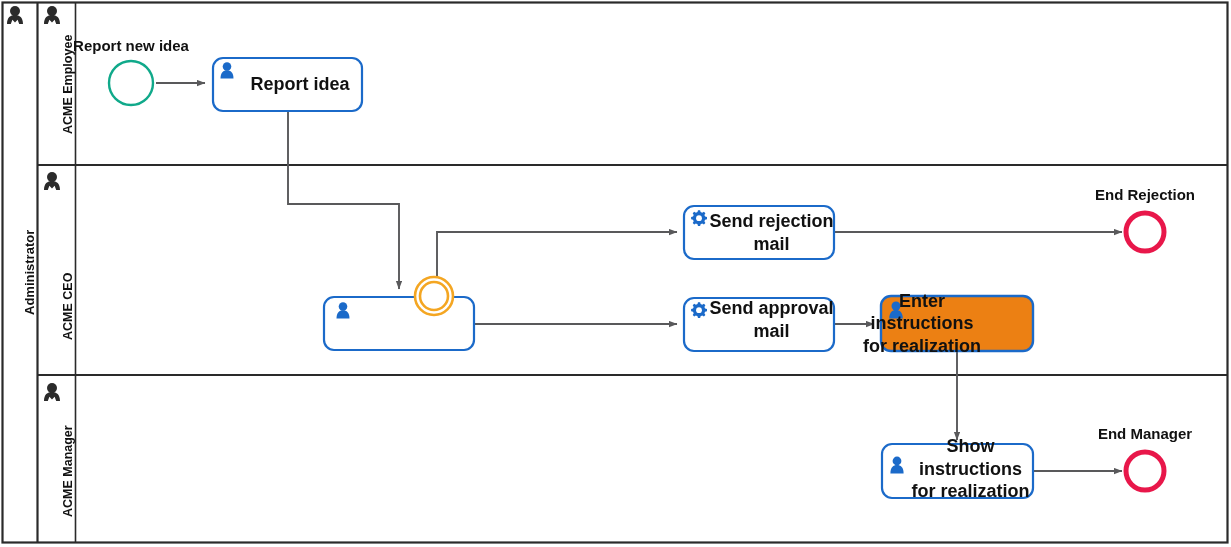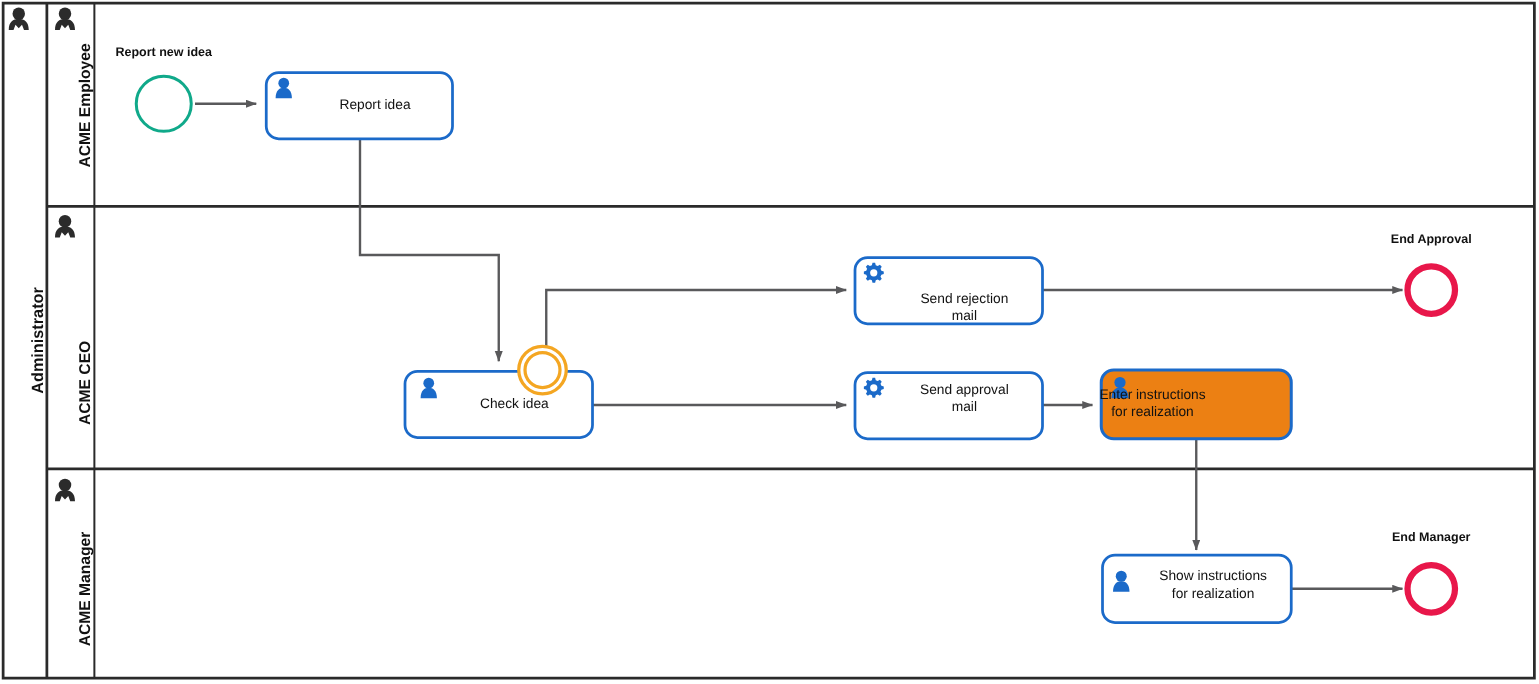--- a/index.html
+++ b/index.html
@@ -22,29 +22,29 @@
     left: 0;
     top: 0;
   }
   
   .task-label {
     position: absolute;
     display: flex;
     align-items: center;
     justify-content: center;
     text-align: center;
-    font-size: 11px;
-    font-weight: normal;
+    font-size: 18px;
+    font-weight: bold;
     color: #111111;
     line-height: 1.25;
     pointer-events: none;
   }
   .event-label {
     position: absolute;
-    font-size: 10px;
+    font-size: 15px;
     font-weight: bold;
     color: #111111;
     text-align: center;
     white-space: nowrap;
   }
   .lane-label {
     position: absolute;
     font-size: 12.5px;
     font-weight: bold;
     color: #111111;
@@ -204,26 +204,25 @@
     </g>
   </svg>
 
   <div class="pool-label" style="left:22px; top:315px;">Administrator</div>
 
   <div class="lane-label" style="left:61px; top:134px;">ACME Employee</div>
   <div class="lane-label" style="left:61px; top:340px;">ACME CEO</div>
   <div class="lane-label" style="left:61px; top:517px;">ACME Manager</div>
 
   <div class="event-label" style="left:60px; top:37px; width:142px;">Report new idea</div>
-  <div class="event-label" style="left:1075px; top:186px; width:140px;">End Approval</div>
+  <div class="event-label" style="left:1075px; top:186px; width:140px;">End Rejection</div>
   <div class="event-label" style="left:1075px; top:425px; width:140px;">End Manager</div>
 
   <div class="task-label" style="left:238px; top:58px; width:124px; height:53px;">Report idea</div>
-  <div class="task-label" style="left:349px; top:297px; width:125px; height:53px;">Check idea</div>
-  <div class="task-label" style="left:709px; top:206px; width:125px; height:53px; white-space:pre-line;margin-top:14px;">Send rejection
+  <div class="task-label" style="left:709px; top:206px; width:125px; height:53px; white-space:pre-line;">Send rejection
 mail</div>
   <div class="task-label" style="left:709px; top:298px; width:125px; height:43px; white-space:pre-line;">Send approval
 mail</div>
   <div class="task-label" style="left:859px; top:296px; width:126px; height:55px; white-space:pre-line;">Enter instructions
 for realization</div>
   <div class="task-label" style="left:908px; top:444px; width:125px; height:50px; white-space:pre-line;">Show instructions
 for realization</div>
 
 </div>
 

